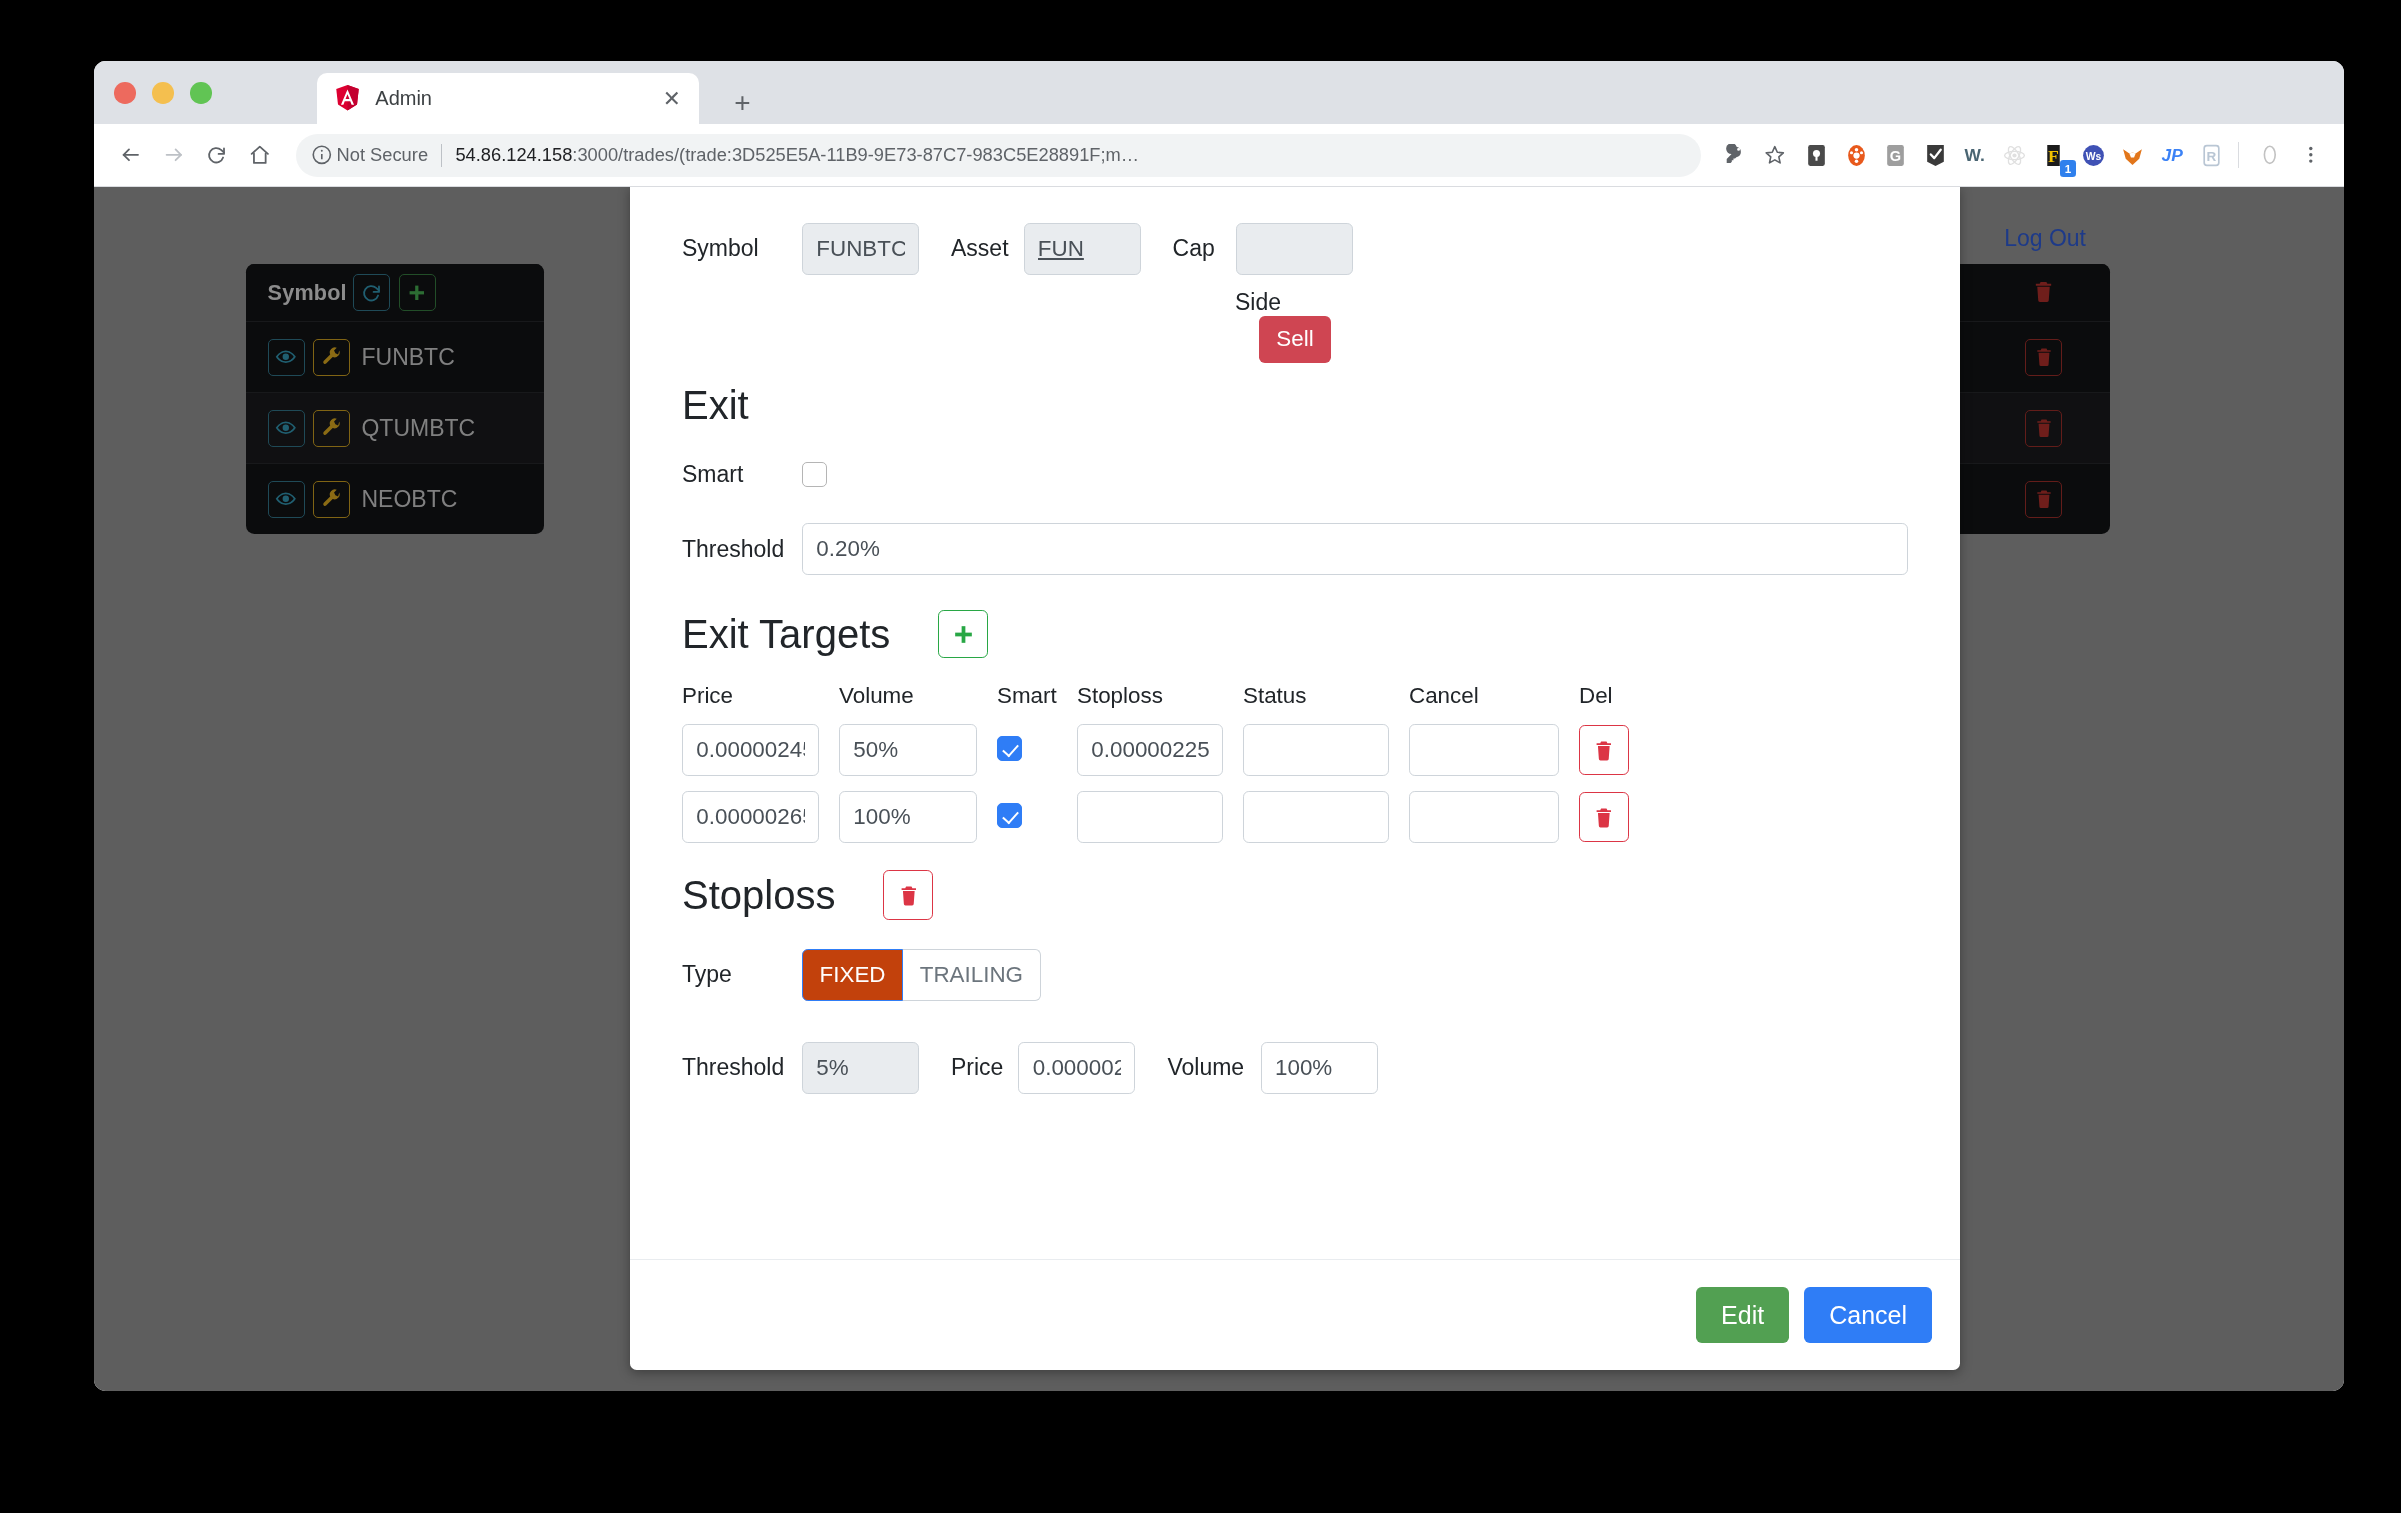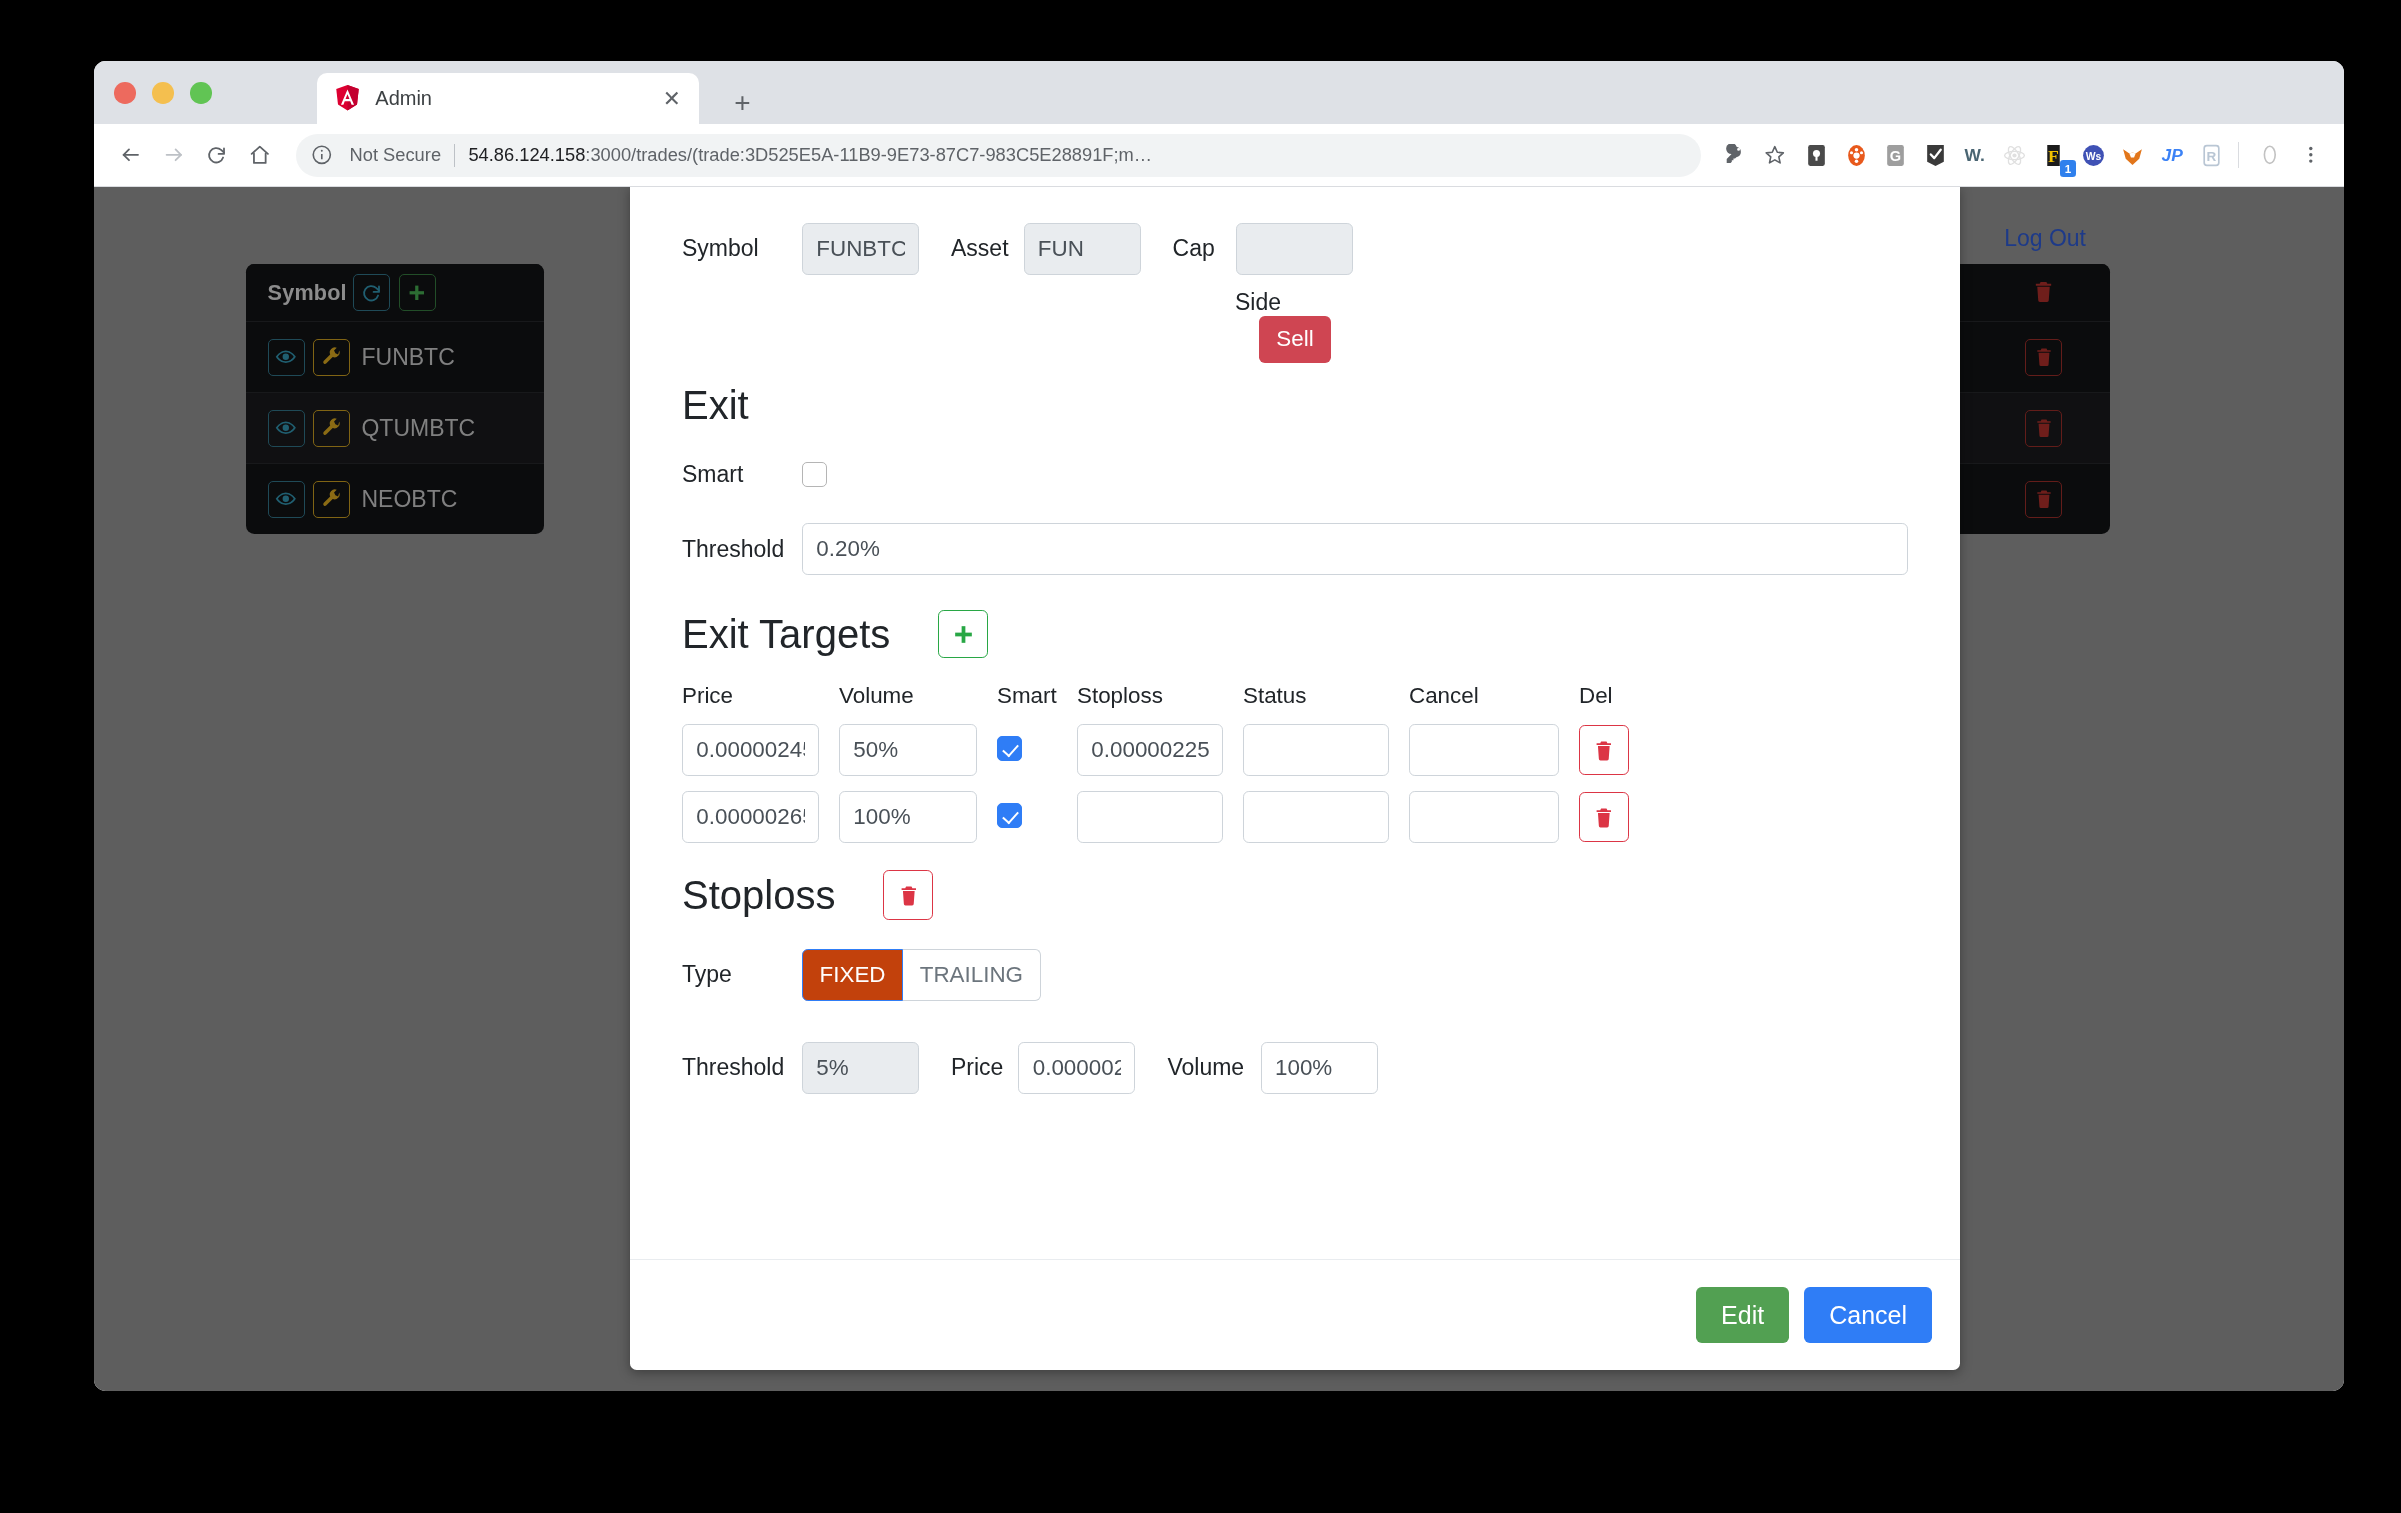--- a/index.html
+++ b/index.html
@@ -91,21 +91,21 @@
     display: flex; align-items: center;
     padding: 0 15px;
     overflow: hidden;
   }
   #info-icon {
     width: 21.6px; height: 21.6px; flex: 0 0 auto;
     display: flex; align-items: center; justify-content: center;
     color: #5f6368;
   }
   #not-secure-label {
-    margin-left: 17px; font-size: 18.3px; color: #5f6368;
+    margin-left: 4px; font-size: 18.3px; color: #5f6368;
     white-space: nowrap; flex: 0 0 auto;
   }
   #omnibox-divider {
     width: 0.8px; height: 23px; background: #bdc1c6;
     margin: 0 13.3px; flex: 0 0 auto;
   }
   #url-text {
     font-size: 18.3px; color: #5f6368;
     white-space: nowrap; overflow: hidden; text-overflow: ellipsis;
   }
@@ -637,21 +637,21 @@
 
     <div id="modal-backdrop"></div>
 
     <div id="modal">
       <div id="modal-body">
 
         <div class="form-row" style="height:80px;">
           <span class="f-label" style="width:120px;">Symbol</span>
           <input class="inp disabled" disabled="" style="width: 117px;" value="FUNBTC">
           <span class="f-label" style="margin-left:32px;">Asset</span>
-          <input class="inp disabled" disabled="" style="width: 117px; margin-left: 15px;" value="FUN">
+          <input class="inp disabled" disabled="" style="width: 117px; margin-left: 15px; text-decoration: underline;" value="FUN">
           <span class="f-label" style="margin-left:32px;">Cap</span>
           <input class="inp disabled" disabled="" style="width: 117px; margin-left: 21.6px;" value="">
         </div>
 
         <div class="form-row" style="height:76px;flex-direction:column;">
           <span class="f-label" style="width:120px;">Side</span>
           <button class="btn-sell">Sell</button>
         </div>
 
         <div class="section-title" style="margin-top:18.3px;">Exit</div>

